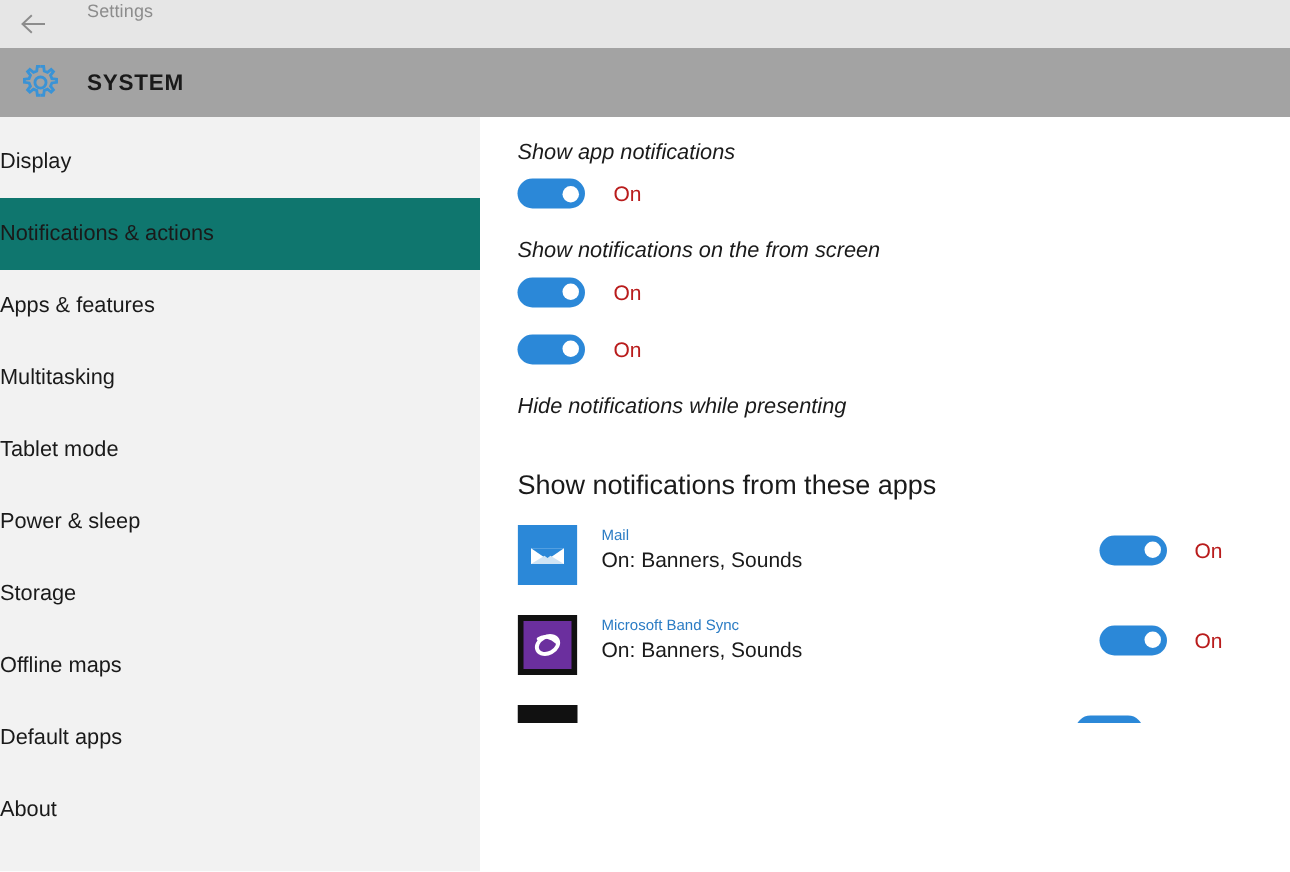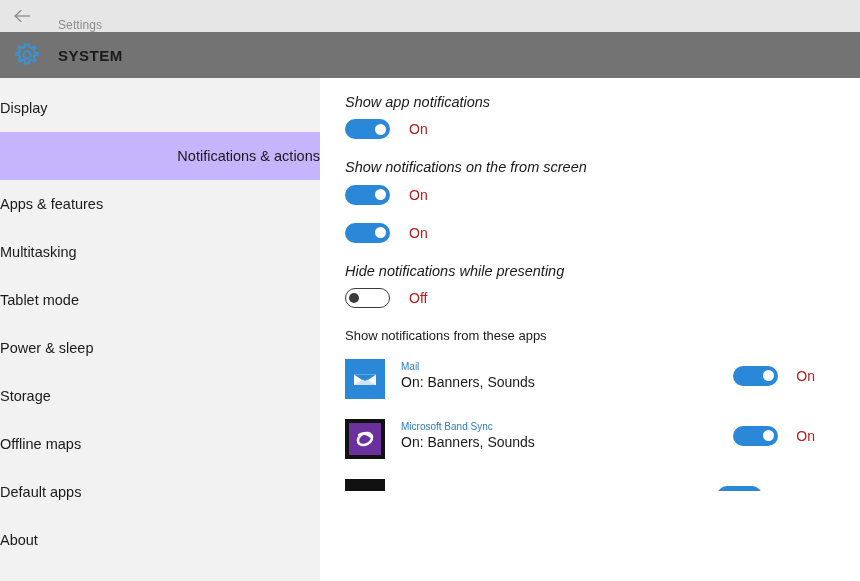--- a/index.html
+++ b/index.html
@@ -20,21 +20,21 @@
     overflow: hidden;
   }
 
   
   .titlebar {
     position: absolute;
     left: 0; top: 0;
     width: 860px; height: 32px;
     background: #e6e6e6;
     display: flex;
-    align-items: flex-end;
+    align-items: flex-start;
   }
   .back-btn {
     width: 46px; height: 32px;
     display: flex;
     align-items: center;
     justify-content: center;
     cursor: default;
   }
   .back-btn svg { display: block; }
   .titlebar-title {
@@ -42,21 +42,21 @@
     color: #8c8c8c;
     letter-spacing: 0.1px;
     margin-left: 12px;
   }
 
   
   .header {
     position: absolute;
     left: 0; top: 32px;
     width: 860px; height: 46px;
-    background: #737373;
+    background: #a3a3a3;
     display: flex;
     align-items: center;
   }
   .header-icon {
     width: 48px;
     display: flex;
     align-items: center;
     justify-content: center;
     padding-left: 6px;
   }
@@ -79,22 +79,21 @@
   }
   .nav-item {
     height: 48px;
     display: flex;
     align-items: center;
     font-size: 14.5px;
     color: #1a1a1a;
     cursor: default;
   }
   .nav-item.selected {
-    background: #c4b5fd;
-    justify-content: flex-end;
+    background: #0f766e;
   }
 
   
   .content {
     position: absolute;
     left: 320px; top: 78px;
     width: 540px; height: 503px;
     background: #ffffff;
     overflow: hidden;
   }
@@ -150,24 +149,24 @@
     background: #3b3b3b;
   }
   .switch-state {
     font-size: 14px;
     color: #b91c1c;
     margin-left: 19px;
   }
 
   
   .apps-heading {
-    font-size: 13px;
+    font-size: 18px;
     font-weight: 300;
     color: #1a1a1a;
-    margin-top: 20px;
+    margin-top: 32px;
     margin-bottom: 16px;
   }
   .app-row {
     position: relative;
     height: 60px;
     display: flex;
     align-items: flex-start;
   }
   .app-tile {
     width: 40px; height: 40px;
@@ -290,24 +289,20 @@
 
       <div class="setting-block">
         <div class="toggle-row">
           <div class="switch on"></div>
           <span class="switch-state">On</span>
         </div>
       </div>
 
       <div class="setting-block">
         <div class="setting-label">Hide notifications while presenting</div>
-        <div class="toggle-row">
-          <div class="switch off"></div>
-          <span class="switch-state">Off</span>
-        </div>
       </div>
 
       <div class="apps-heading">Show notifications from these apps</div>
 
       <div class="app-row">
         <div class="app-tile">
           <svg width="40" height="40" viewBox="0 0 40 40">
             <rect width="40" height="40" fill="#2b88d8"></rect>
             <path d="M9 15.5 L31 15.5 L31 26 L9 26 Z" fill="#ffffff"></path>
             <path d="M9 15.5 L20 23 L31 15.5 Z" fill="#2b88d8"></path>

